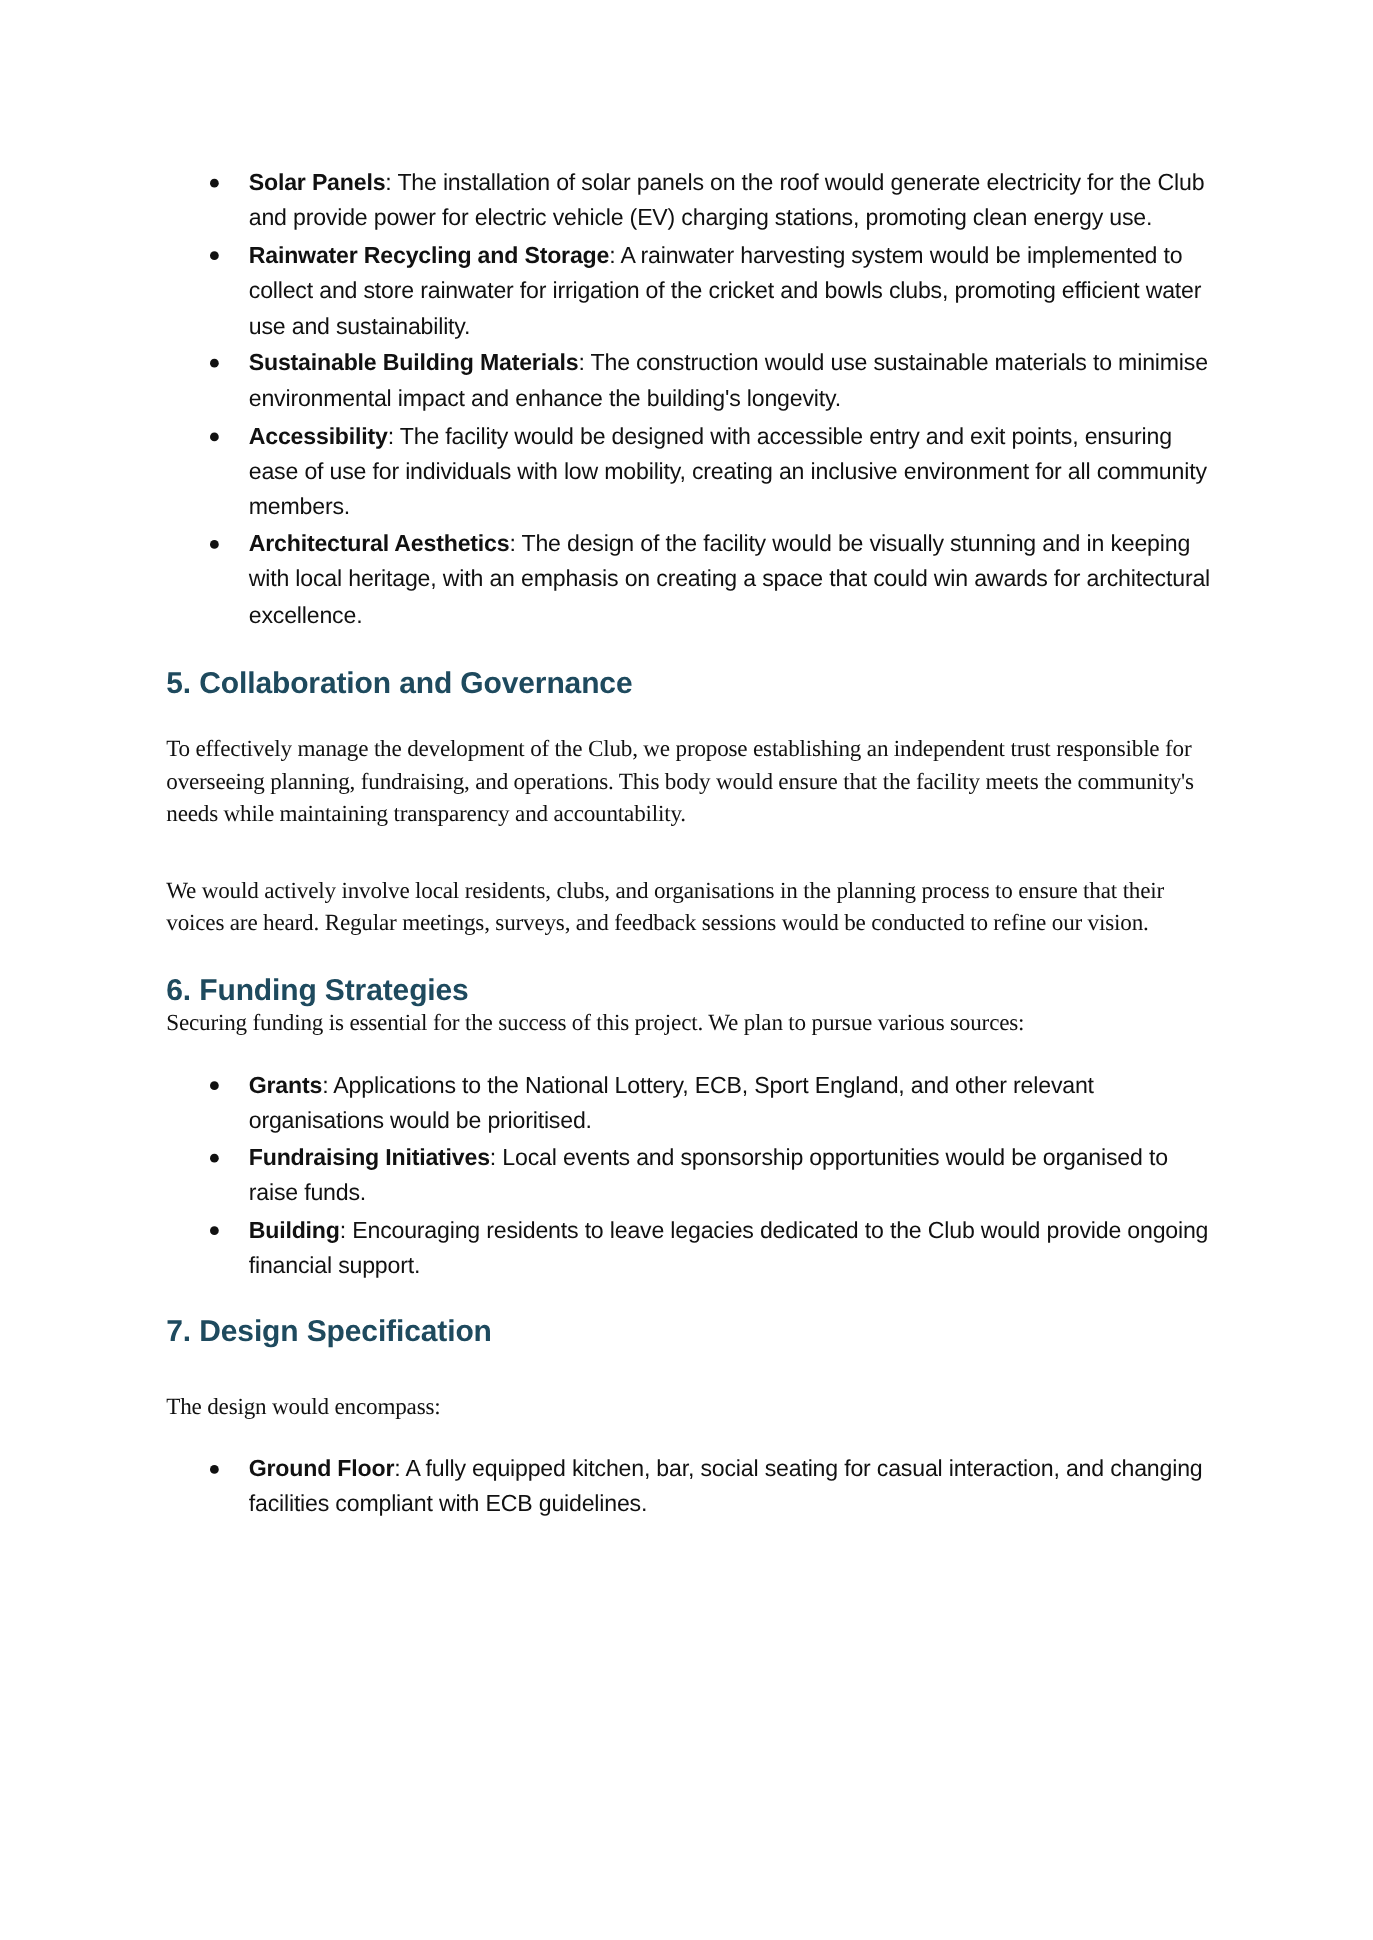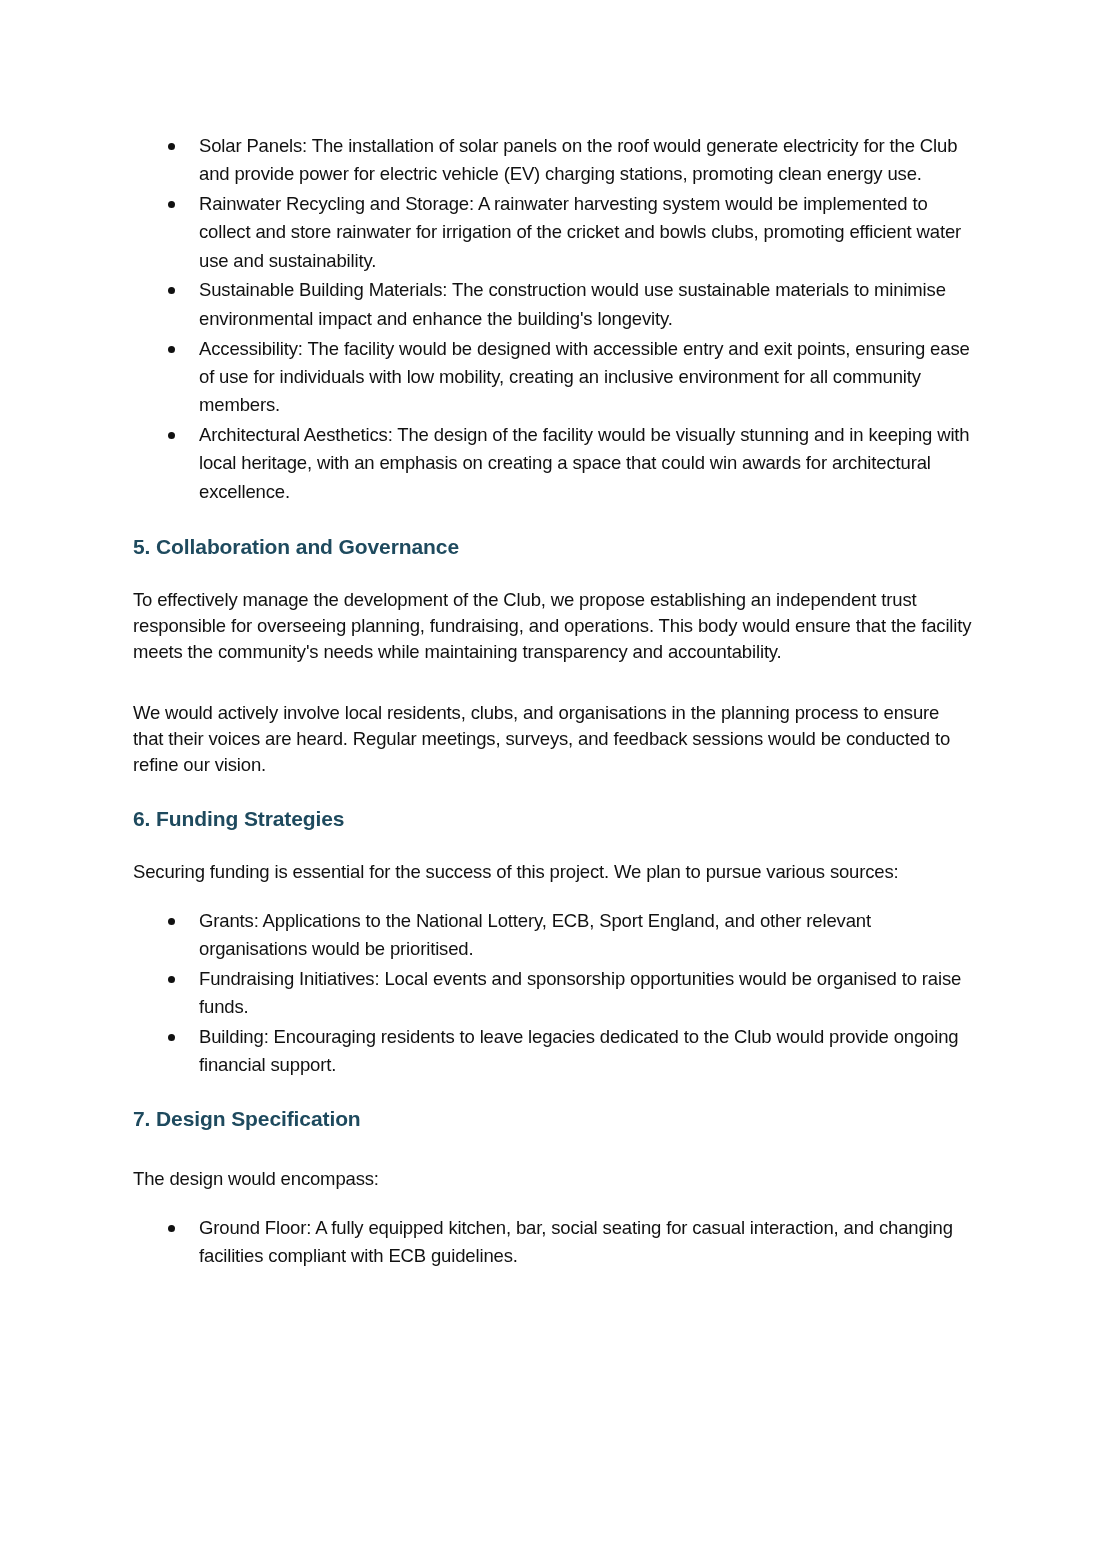--- a/index.html
+++ b/index.html
@@ -37,35 +37,36 @@
     .bullets li .dot {
       position: absolute;
       left: 35px;
       top: 11px;
       width: 7px;
       height: 7px;
       border-radius: 50%;
       background: #111111;
     }
     .bullets li b {
-      font-weight: normal;
+      font-weight: bold;
     }
     h2, h3 {
       color: #1e4a5e;
-      font-size: 21px;
+      font-size: 24px;
       font-weight: bold;
       margin: 0;
       line-height: 26px;
       letter-spacing: -0.1px;
     }
     p {
       margin: 0;
       font-size: 18.5px;
       line-height: 26px;
       letter-spacing: -0.15px;
+      font-family: Liberation Serif, serif;
     }
   </style>
 </head>
 <body>
 
 <div class="page">
 
   <ul class="bullets">
     <li><span class="dot"></span><b>Solar Panels</b><span>: The installation of solar panels on the roof would generate electricity for the Club and provide power for electric vehicle (EV) charging stations, promoting clean energy use.</span></li>
     <li><span class="dot"></span><b>Rainwater Recycling and Storage</b><span>: A rainwater harvesting system would be implemented to collect and store rainwater for irrigation of the cricket and bowls clubs, promoting efficient water use and sustainability.</span></li>
@@ -73,21 +74,21 @@
     <li><span class="dot"></span><b>Accessibility</b><span>: The facility would be designed with accessible entry and exit points, ensuring ease of use for individuals with low mobility, creating an inclusive environment for all community members.</span></li>
     <li><span class="dot"></span><b>Architectural Aesthetics</b><span>: The design of the facility would be visually stunning and in keeping with local heritage, with an emphasis on creating a space that could win awards for architectural excellence.</span></li>
   </ul>
 
   <h2 style="margin-top:28px;">5. Collaboration and Governance</h2>
   <p style="margin-top:27px;">To effectively manage the development of the Club, we propose establishing an independent trust responsible for overseeing planning, fundraising, and operations. This body would ensure that the facility meets the community's needs while maintaining transparency and accountability.</p>
 
   <p style="margin-top:35px;">We would actively involve local residents, clubs, and organisations in the planning process to ensure that their voices are heard. Regular meetings, surveys, and feedback sessions would be conducted to refine our vision.</p>
 
   <h2 style="margin-top:28px;">6. Funding Strategies</h2>
-  <p style="margin-top:27px;">Securing funding is essential for the success of this project. We plan to pursue various sources:</p>
+  <p style="">Securing funding is essential for the success of this project. We plan to pursue various sources:</p>
 
   <ul class="bullets" style="margin-top:22px;">
     <li><span class="dot"></span><b>Grants</b><span>: Applications to the National Lottery, ECB, Sport England, and other relevant organisations would be prioritised.</span></li>
     <li><span class="dot"></span><b>Fundraising Initiatives</b><span>: Local events and sponsorship opportunities would be organised to raise funds.</span></li>
     <li><span class="dot"></span><b>Building</b><span>: Encouraging residents to leave legacies dedicated to the Club would provide ongoing financial support.</span></li>
   </ul>
 
   <h2 style="margin-top:26px;">7. Design Specification</h2>
   <p style="margin-top:34px;">The design would encompass:</p>
 

